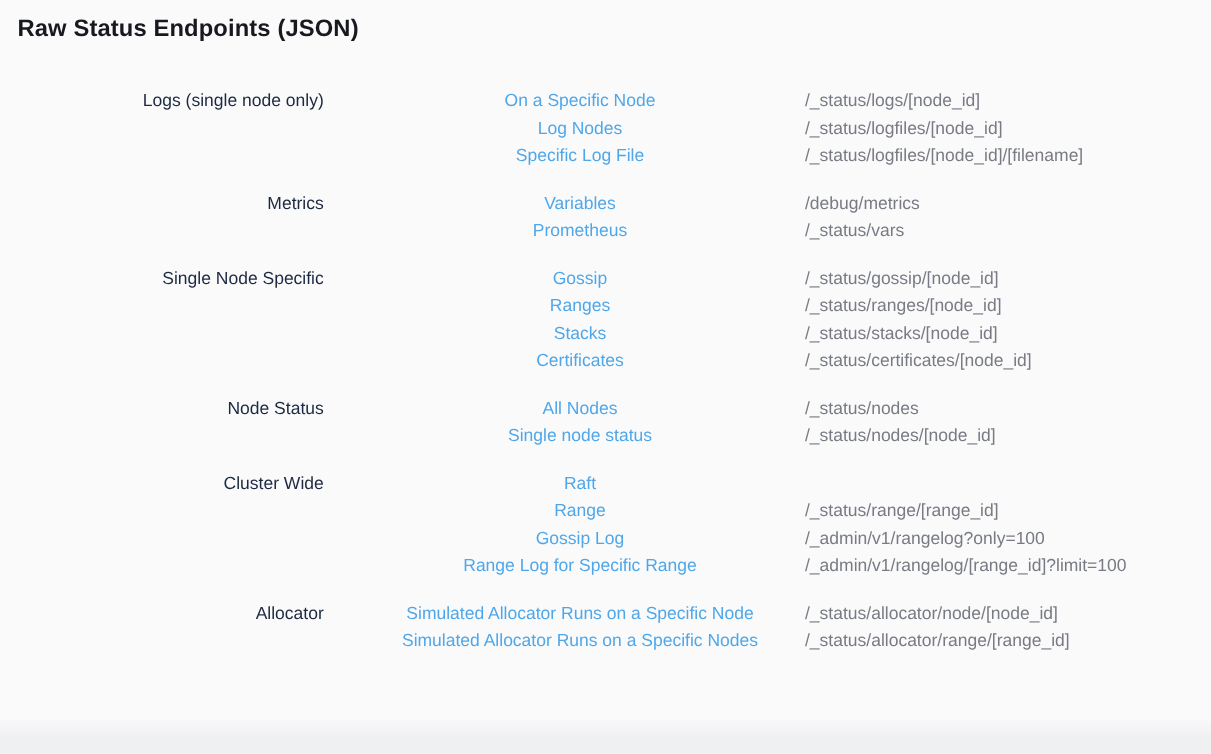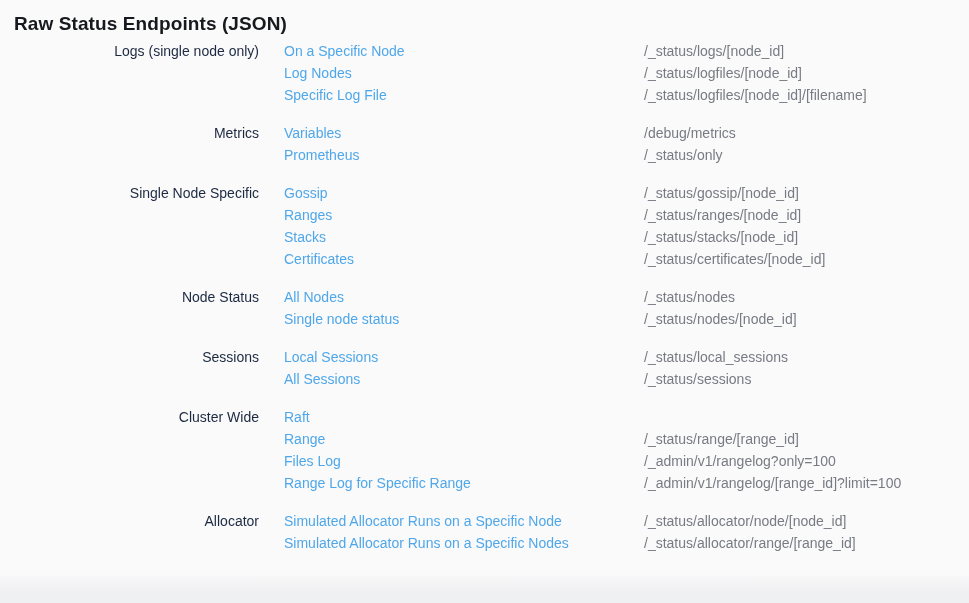--- a/index.html
+++ b/index.html
@@ -19,21 +19,21 @@
   }
   .title{
     margin:0;
     position:absolute;left:14px;top:13px;
     font-size:19px;font-weight:700;
     color:var(--title-color);
     letter-spacing:.1px;
     text-align:center;
   }
   .sections{
-    position:absolute;left:0;top:40px;width:808px;
+    position:absolute;left:0;top:69px;width:808px;
   }
   .section{
     display:grid;
     grid-template-columns:259px 1fr;
     column-gap:25px;
     margin-bottom:16px;
   }
   .category{
     text-align:right;
     font-size:14px;
@@ -44,20 +44,21 @@
     display:grid;
     grid-template-columns:360px 1fr;
     font-size:14px;
     line-height:22px;
   }
   .link{
     color:var(--link-color);
     text-decoration:none;
     cursor:pointer;
     white-space:nowrap;
+    text-align:center;
   }
   .path{
     color:var(--path-color);
     white-space:nowrap;
   }
   .footer-strip{
     position:absolute;left:0;top:576px;
     width:969px;height:27px;
     background:linear-gradient(180deg,#f8f8f9 0%,var(--strip-color) 55%,#eff0f1 100%);
   }
@@ -91,21 +92,21 @@
   <div class="section">
     <div class="category">Metrics</div>
     <div class="rows">
   <div class="row">
     <a class="link" href="#">Variables</a>
     <div class="path">/debug/metrics</div>
   </div>
 
   <div class="row">
     <a class="link" href="#">Prometheus</a>
-    <div class="path">/_status/only</div>
+    <div class="path">/_status/vars</div>
   </div>
 </div>
   </div>
 
   <div class="section">
     <div class="category">Single Node Specific</div>
     <div class="rows">
   <div class="row">
     <a class="link" href="#">Gossip</a>
     <div class="path">/_status/gossip/[node_id]</div>
@@ -136,49 +137,35 @@
     <div class="path">/_status/nodes</div>
   </div>
 
   <div class="row">
     <a class="link" href="#">Single node status</a>
     <div class="path">/_status/nodes/[node_id]</div>
   </div>
 </div>
   </div>
 
-  <div class="section">
-    <div class="category">Sessions</div>
-    <div class="rows">
-  <div class="row">
-    <a class="link" href="#">Local Sessions</a>
-    <div class="path">/_status/local_sessions</div>
-  </div>
-
-  <div class="row">
-    <a class="link" href="#">All Sessions</a>
-    <div class="path">/_status/sessions</div>
-  </div>
-</div>
-  </div>
 
   <div class="section">
     <div class="category">Cluster Wide</div>
     <div class="rows">
   <div class="row">
     <a class="link" href="#">Raft</a>
   </div>
 
   <div class="row">
     <a class="link" href="#">Range</a>
     <div class="path">/_status/range/[range_id]</div>
   </div>
 
   <div class="row">
-    <a class="link" href="#">Files Log</a>
+    <a class="link" href="#">Gossip Log</a>
     <div class="path">/_admin/v1/rangelog?only=100</div>
   </div>
 
   <div class="row">
     <a class="link" href="#">Range Log for Specific Range</a>
     <div class="path">/_admin/v1/rangelog/[range_id]?limit=100</div>
   </div>
 </div>
   </div>
 

